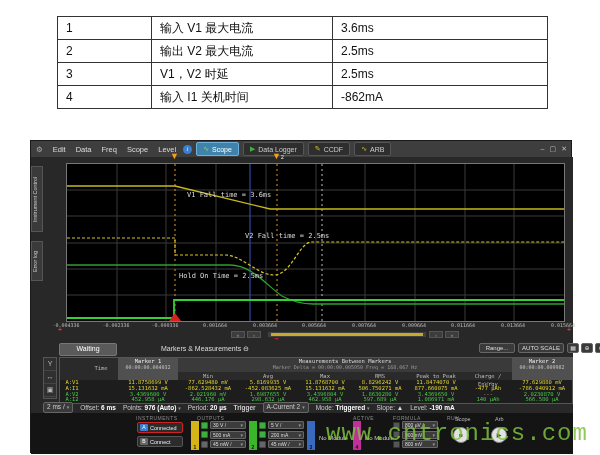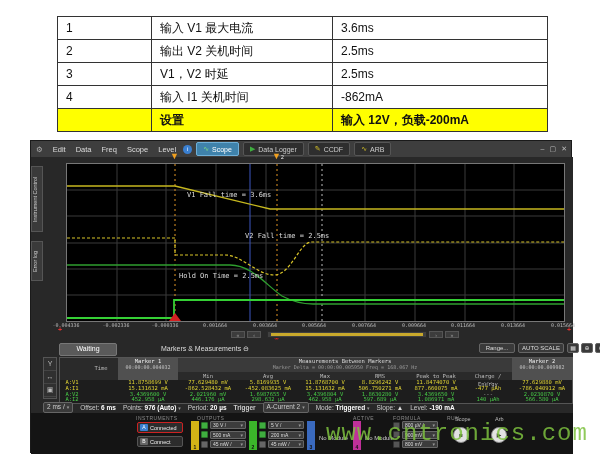--- a/index.html
+++ b/index.html
@@ -119,37 +119,32 @@
 
   <table id="results">
     <tbody>
         <tr>
       <td class="c1">1</td>
       <td class="c2">输入 V1 最大电流</td>
       <td class="c3">3.6ms</td>
     </tr>
     <tr>
       <td class="c1">2</td>
-      <td class="c2">输出 V2 关机时间</td>
+      <td class="c2">输出 V2 最大电流</td>
       <td class="c3">2.5ms</td>
     </tr>
     <tr>
       <td class="c1">3</td>
       <td class="c2">V1，V2 时延</td>
       <td class="c3">2.5ms</td>
     </tr>
     <tr>
       <td class="c1">4</td>
       <td class="c2">输入 I1 关机时间</td>
       <td class="c3">-862mA</td>
-    </tr>
-    <tr class="hl">
-      <td class="c1"></td>
-      <td class="c2">设置</td>
-      <td class="c3">输入 12V，负载-200mA</td>
     </tr>
   </tbody>
     </table>
 
   <div id="scope">
 
     <div id="titlebar">
       <span class="menu-item" style="color:#aaa">⚙</span>
       <span class="menu-item">Edit</span>
       <span class="menu-item">Data</span>

